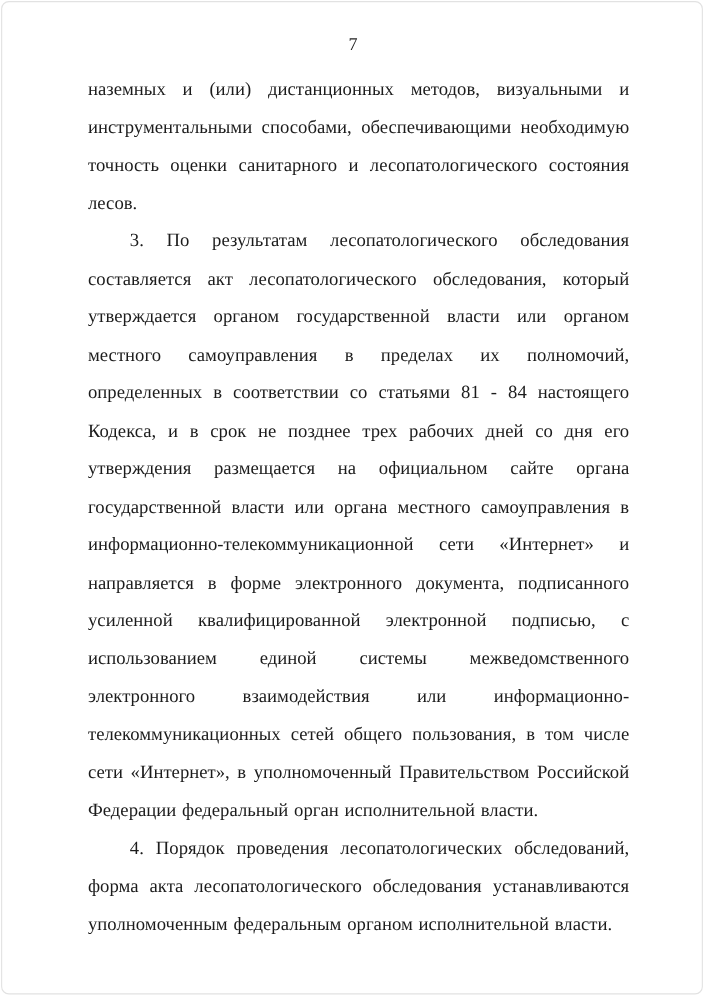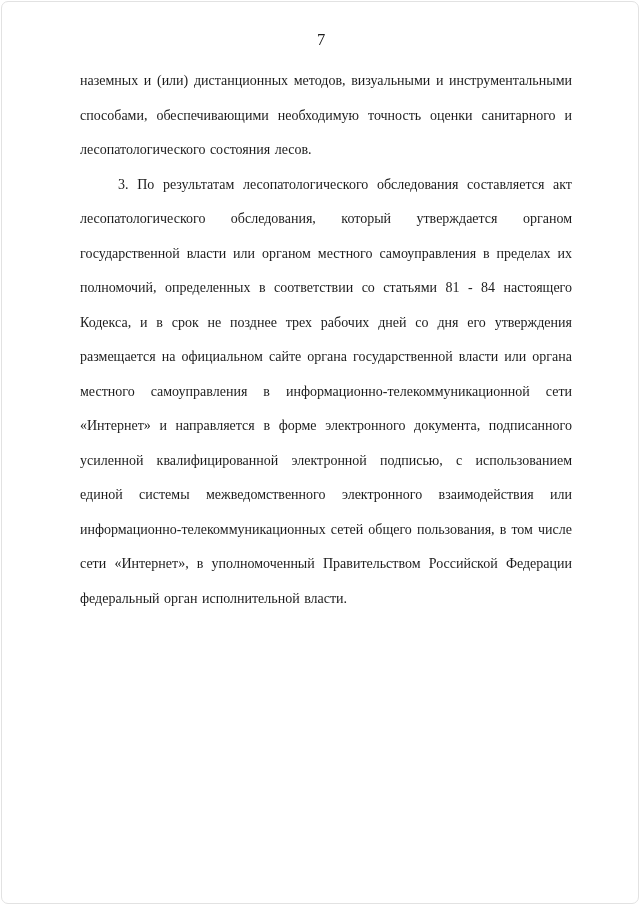--- a/index.html
+++ b/index.html
@@ -30,33 +30,34 @@
   .page-number {
     text-align: center;
     font-size: 16.5px;
     line-height: 20px;
     margin: 0 0 14px 0;
     
     padding-right: 6px;
   }
   .content p {
     margin: 0;
-    font-size: 14px;
+    font-size: 17px;
     line-height: 34.5px;
     text-align: justify;
     width: 492px;
     word-spacing: 1px;
   }
   .content p.indent {
     text-indent: 38px;
   }
 </style>
 </head>
 <body>
 
 <div class="page">
   <div class="page-number">7</div>
 
   <div class="content">
     <p>наземных и (или) дистанционных методов, визуальными и инструментальными способами, обеспечивающими необходимую точность оценки санитарного и лесопатологического состояния лесов.</p>
     <p class="indent">3. По результатам лесопатологического обследования составляется акт лесопатологического обследования, который утверждается органом государственной власти или органом местного самоуправления в пределах их полномочий, определенных в соответствии со статьями 81 - 84 настоящего Кодекса, и в срок не позднее трех рабочих дней со дня его утверждения размещается на официальном сайте органа государственной власти или органа местного самоуправления в информационно-телекоммуникационной сети «Интернет» и направляется в форме электронного документа, подписанного усиленной квалифицированной электронной подписью, с использованием единой системы межведомственного электронного взаимодействия или информационно-телекоммуникационных сетей общего пользования, в том числе сети «Интернет», в уполномоченный Правительством Российской Федерации федеральный орган исполнительной власти.</p>
+    <p class="indent">4. Порядок проведения лесопатологических обследований, форма акта лесопатологического обследования устанавливаются уполномоченным федеральным органом исполнительной власти.</p>
   </div>
 </div>
 
 </body></html>

